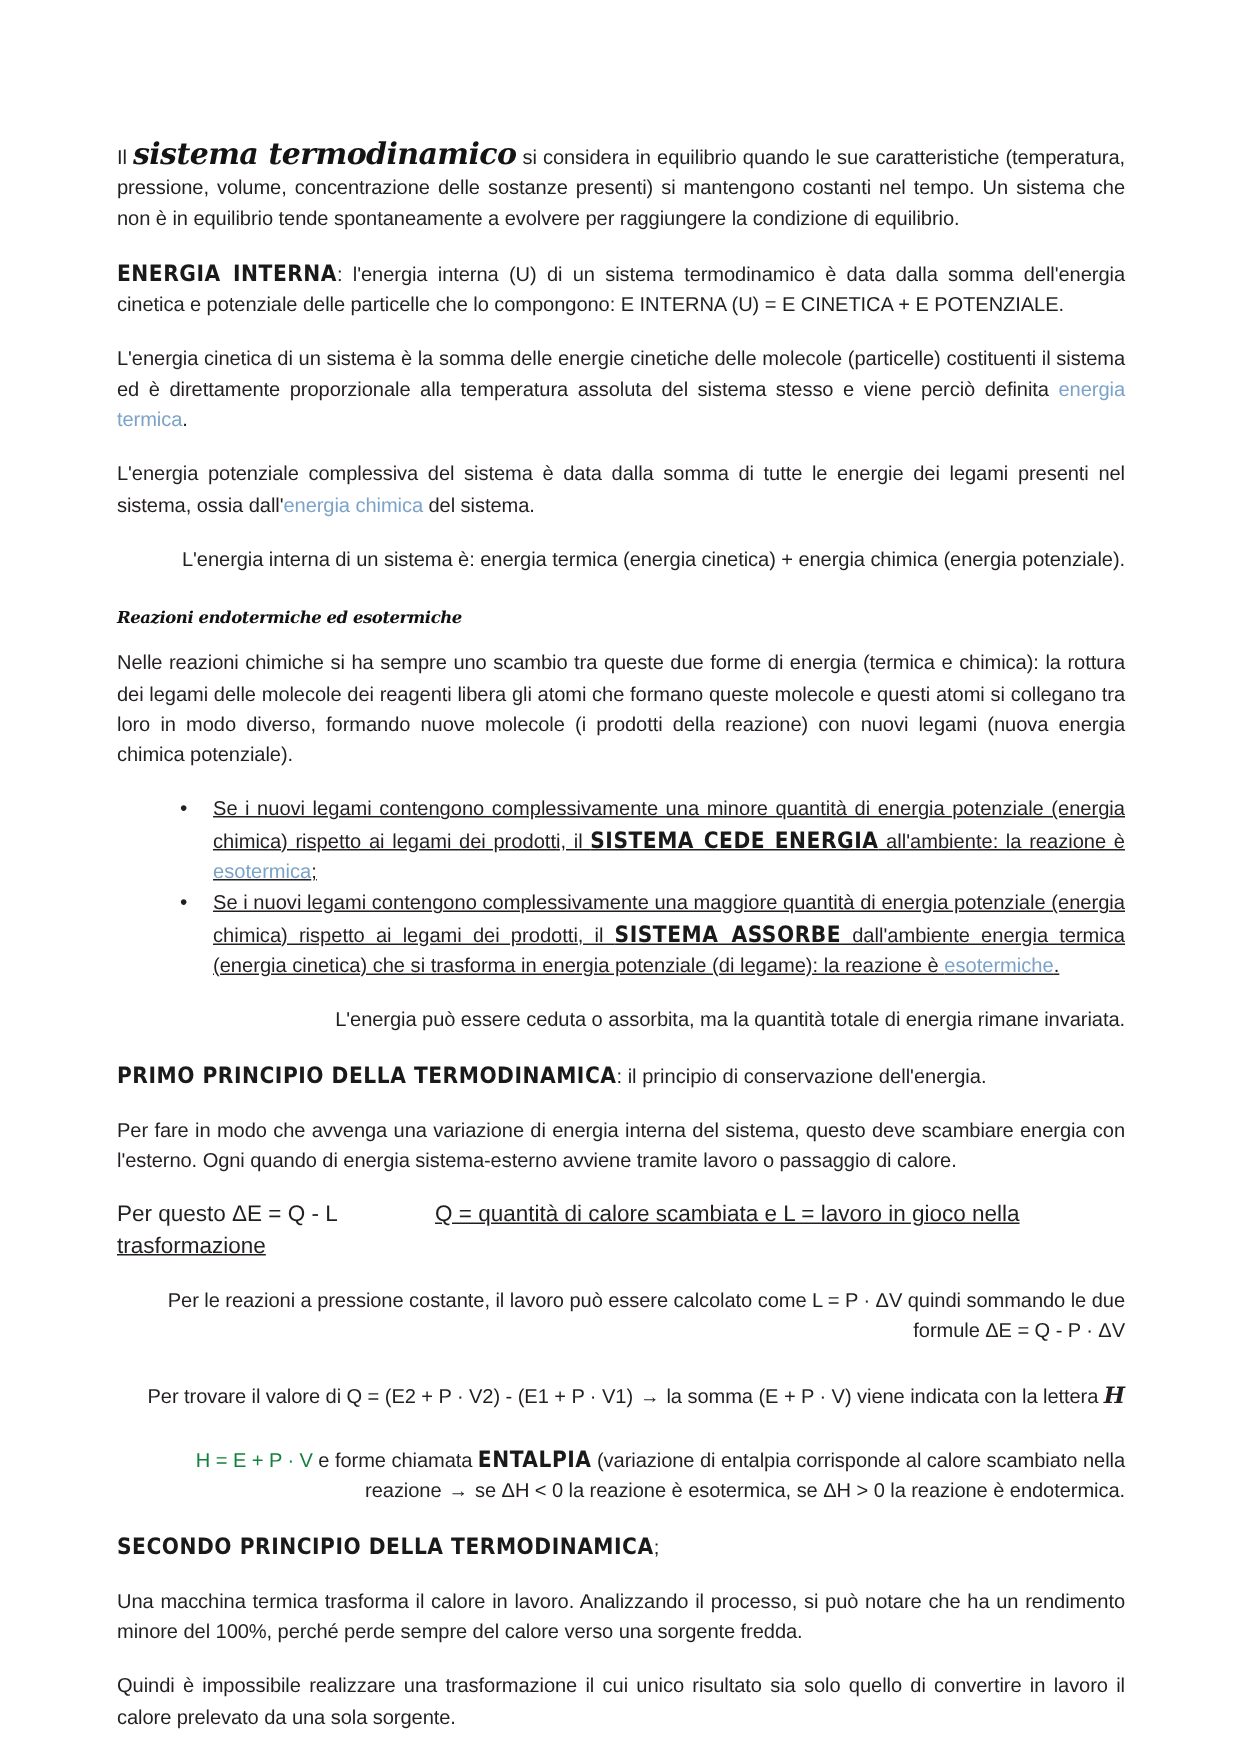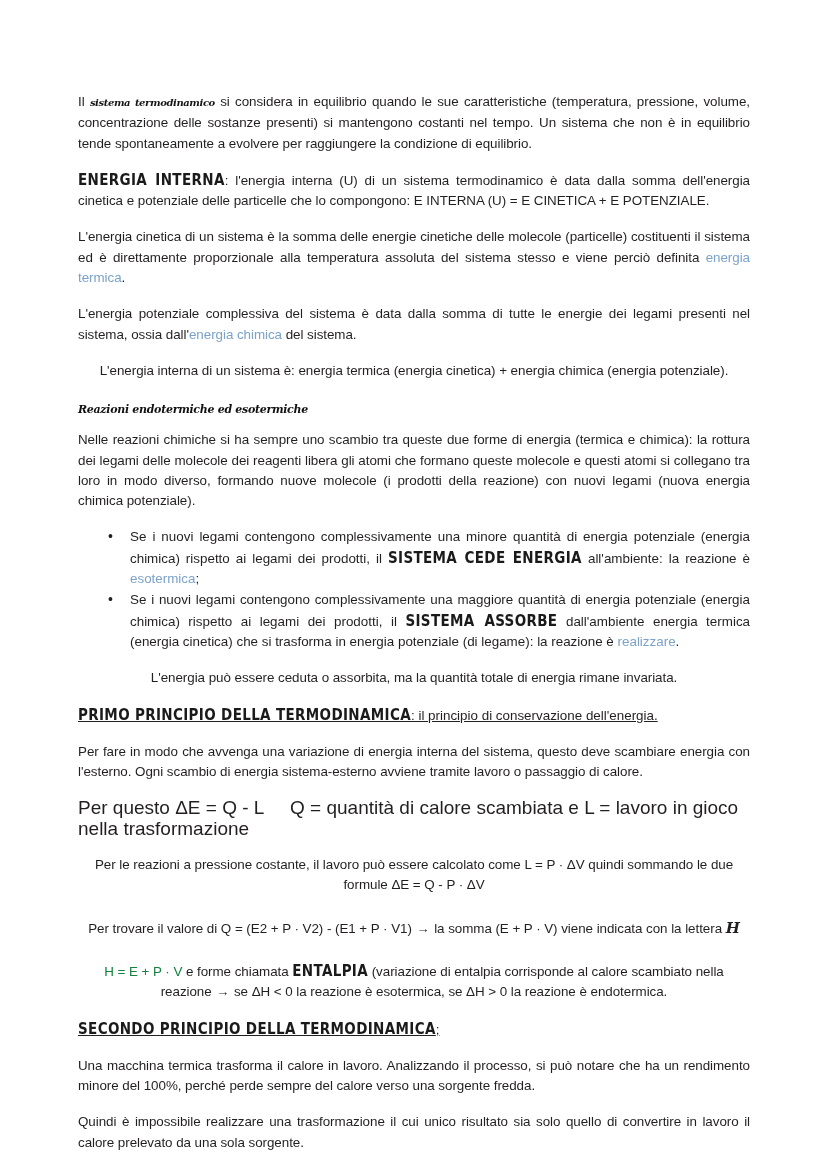--- a/index.html
+++ b/index.html
@@ -34,31 +34,31 @@
   p.para {
     margin: 0 0 16px 0;
     font-size: 13.4px;
     line-height: 20.3px;
     text-align: justify;
     text-justify: inter-word;
     color: #231f20;
     letter-spacing: -0.05px;
   }
   p.para.tight {
-    text-align: center;
+    text-align: right;
   }
 
   
   .script {
     font-family: "DejaVu Serif", "Liberation Serif", serif;
     font-weight: 700;
     font-style: italic;
     letter-spacing: -0.4px;
     color: #141414;
-    font-size: 10px;
+    font-size: 20px;
   }
 
   h2.section-heading {
     margin: 22px 0 14px 0;
     font-family: "DejaVu Serif", "Liberation Serif", serif;
     font-weight: 700;
     font-style: italic;
     font-size: 11px;
     letter-spacing: -0.3px;
     color: #111111;
@@ -72,21 +72,20 @@
     letter-spacing: 0.35px;
     color: #1a1a1a;
     text-transform: uppercase;
   }
 
   .caps-line {
     margin: 0 0 16px 0;
     font-size: 13.4px;
     line-height: 20.3px;
     color: #231f20;
-    text-decoration: underline;
   }
 
   
   .blue {
     color: #7ba2c9;
   }
   .blue-formula {
     color: #15803d;
   }
 
@@ -96,39 +95,41 @@
     padding: 0 0 0 52px;
     list-style: none;
   }
   ul.bullets > li {
     position: relative;
     font-size: 13.4px;
     line-height: 20.3px;
     text-align: justify;
     text-justify: inter-word;
     color: #231f20;
-    margin: 0 0 1px 0;
+    margin: 0 0 1px 12px;
     padding-left: 0;
+    text-decoration: underline;
   }
   ul.bullets > li::before {
     content: "\2022";
     position: absolute;
     left: -22px;
     top: -1px;
     font-size: 14px;
     color: #231f20;
   }
 
   
   .formula-row {
     margin: 12px 0 16px 0;
-    font-size: 19px;
+    font-size: 15px;
     line-height: 20.3px;
     color: #231f20;
     display: block;
+    text-decoration: underline;
   }
   .formula-row .lhs {
     display: inline-block;
     min-width: 212px;
   }
 
   .arrow {
     font-weight: 700;
     font-size: 13px;
     padding: 0 1px;
@@ -158,28 +159,28 @@
     <p class="para"><span>L'energia potenziale complessiva del sistema è data dalla somma di tutte le energie dei legami presenti nel sistema, ossia dall'</span><span class="blue">energia chimica</span><span> del sistema.</span></p>
 
     <p class="para tight">L'energia interna di un sistema è: energia termica (energia cinetica) + energia chimica (energia potenziale).</p>
 
     <h2 class="section-heading">Reazioni endotermiche ed esotermiche</h2>
 
     <p class="para">Nelle reazioni chimiche si ha sempre uno scambio tra queste due forme di energia (termica e chimica): la rottura dei legami delle molecole dei reagenti libera gli atomi che formano queste molecole e questi atomi si collegano tra loro in modo diverso, formando nuove molecole (i prodotti della reazione) con nuovi legami (nuova energia chimica potenziale).</p>
 
     <ul class="bullets">
       <li><span>Se i nuovi legami contengono complessivamente una minore quantità di energia potenziale (energia chimica) rispetto ai legami dei prodotti, il </span><span class="caps">SISTEMA CEDE ENERGIA</span><span> all'ambiente: la reazione è </span><span class="blue">esotermica</span><span>;</span></li>
-      <li><span>Se i nuovi legami contengono complessivamente una maggiore quantità di energia potenziale (energia chimica) rispetto ai legami dei prodotti, il </span><span class="caps">SISTEMA ASSORBE</span><span> dall'ambiente energia termica (energia cinetica) che si trasforma in energia potenziale (di legame): la reazione è </span><span class="blue">realizzare</span><span>.</span></li>
+      <li><span>Se i nuovi legami contengono complessivamente una maggiore quantità di energia potenziale (energia chimica) rispetto ai legami dei prodotti, il </span><span class="caps">SISTEMA ASSORBE</span><span> dall'ambiente energia termica (energia cinetica) che si trasforma in energia potenziale (di legame): la reazione è </span><span class="blue">esotermiche</span><span>.</span></li>
     </ul>
 
     <p class="para tight">L'energia può essere ceduta o assorbita, ma la quantità totale di energia rimane invariata.</p>
 
     <p class="caps-line"><span class="caps">PRIMO PRINCIPIO DELLA TERMODINAMICA</span><span>: il principio di conservazione dell'energia.</span></p>
 
-    <p class="para">Per fare in modo che avvenga una variazione di energia interna del sistema, questo deve scambiare energia con l'esterno. Ogni scambio di energia sistema-esterno avviene tramite lavoro o passaggio di calore.</p>
+    <p class="para">Per fare in modo che avvenga una variazione di energia interna del sistema, questo deve scambiare energia con l'esterno. Ogni quando di energia sistema-esterno avviene tramite lavoro o passaggio di calore.</p>
 
     <p class="formula-row"><span class="lhs">Per questo ΔE = Q - L</span><span>Q = quantità di calore scambiata e L = lavoro in gioco nella trasformazione</span></p>
 
     <p class="para tight">Per le reazioni a pressione costante, il lavoro può essere calcolato come L = P · ΔV quindi sommando le due formule ΔE = Q - P · ΔV</p>
 
     <div class="spacer-sm"></div>
 
     <p class="para tight"><span>Per trovare il valore di Q = (E2 + P · V2) - (E1 + P · V1) </span><span class="arrow">→</span><span> la somma (E + P · V) viene indicata con la lettera </span><span class="letter-h">H</span></p>
 
     <div class="spacer-sm"></div>

